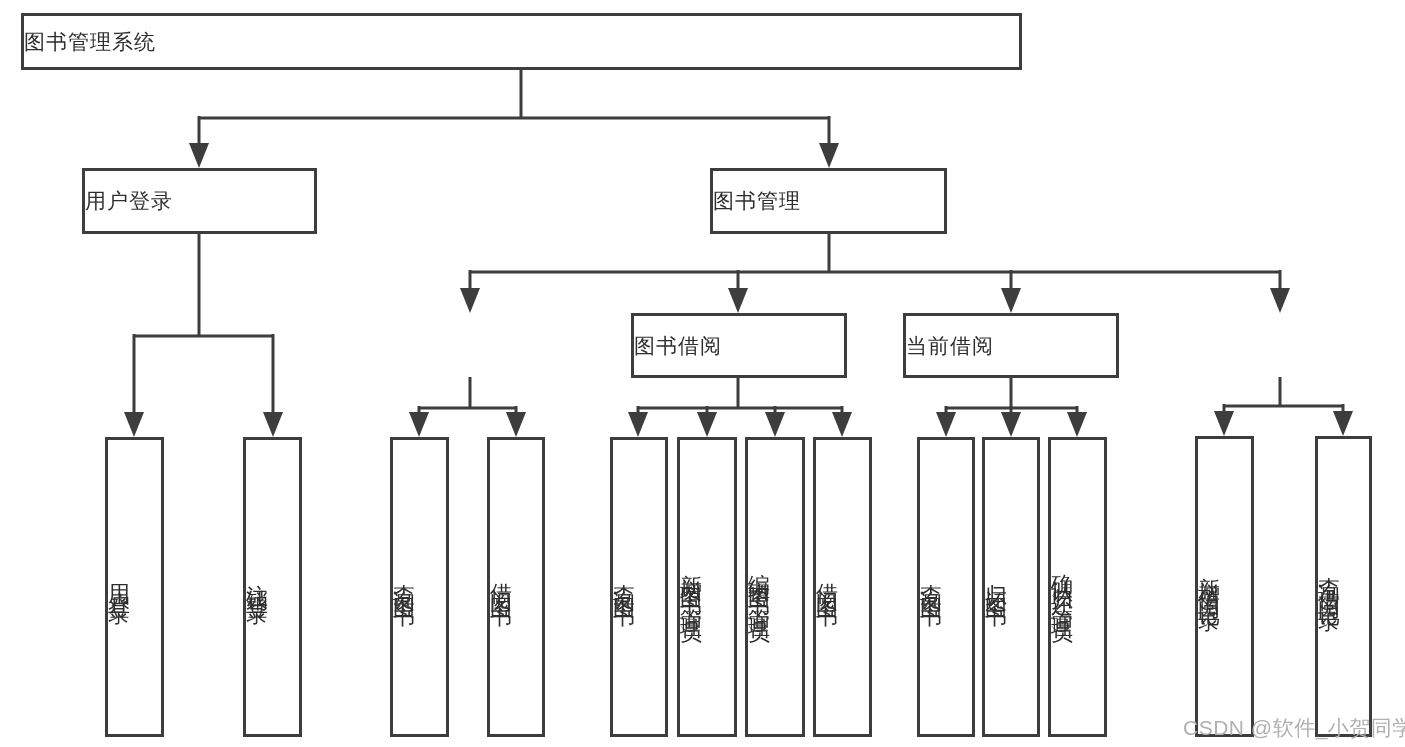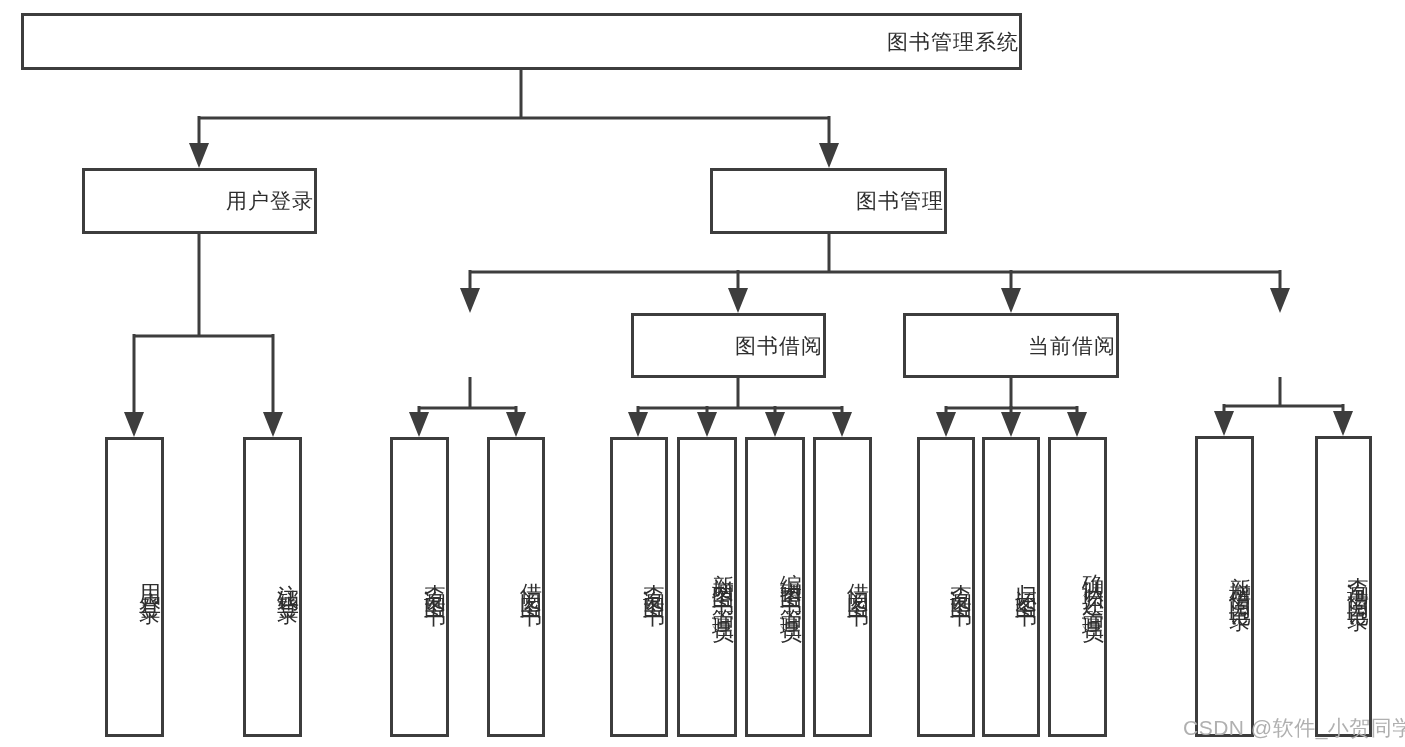--- a/index.html
+++ b/index.html
@@ -14,21 +14,21 @@
     position:absolute;left:0;top:0;width:1405px;height:747px;
     pointer-events:none;
   }
   .box{
     position:absolute;
     box-sizing:border-box;
     border:3px solid #3d3d3d;
     background:#ffffff;
     display:flex;
     align-items:center;
-    justify-content:flex-end;
+    justify-content:flex-start;
     color:#2e2e2e;
     z-index:2;
   }
   .hbox{
     font-size:21px;
     letter-spacing:1px;
     white-space:nowrap;
   }
   .vbox .vtext{
     writing-mode:vertical-lr;
@@ -133,21 +133,21 @@
     <span>图书管理系统</span>
   </div>
 
   <div class="box hbox" style="left:82px;top:168px;width:235px;height:66px;">
     <span>用户登录</span>
   </div>
   <div class="box hbox" style="left:710px;top:168px;width:237px;height:66px;">
     <span>图书管理</span>
   </div>
 
-  <div class="box hbox" style="left:631px;top:313px;width:195px;height:65px;padding-left:44px;">
+  <div class="box hbox" style="left:631px;top:313px;width:216px;height:65px;">
     <span>图书借阅</span>
   </div>
   <div class="box hbox" style="left:903px;top:313px;width:216px;height:65px;">
     <span>当前借阅</span>
   </div>
 
   <div class="box vbox" style="left:105px;top:437px;width:59px;height:300px;">
     <span class="vtext">用户登录</span>
   </div>
   <div class="box vbox" style="left:243px;top:437px;width:59px;height:300px;">

